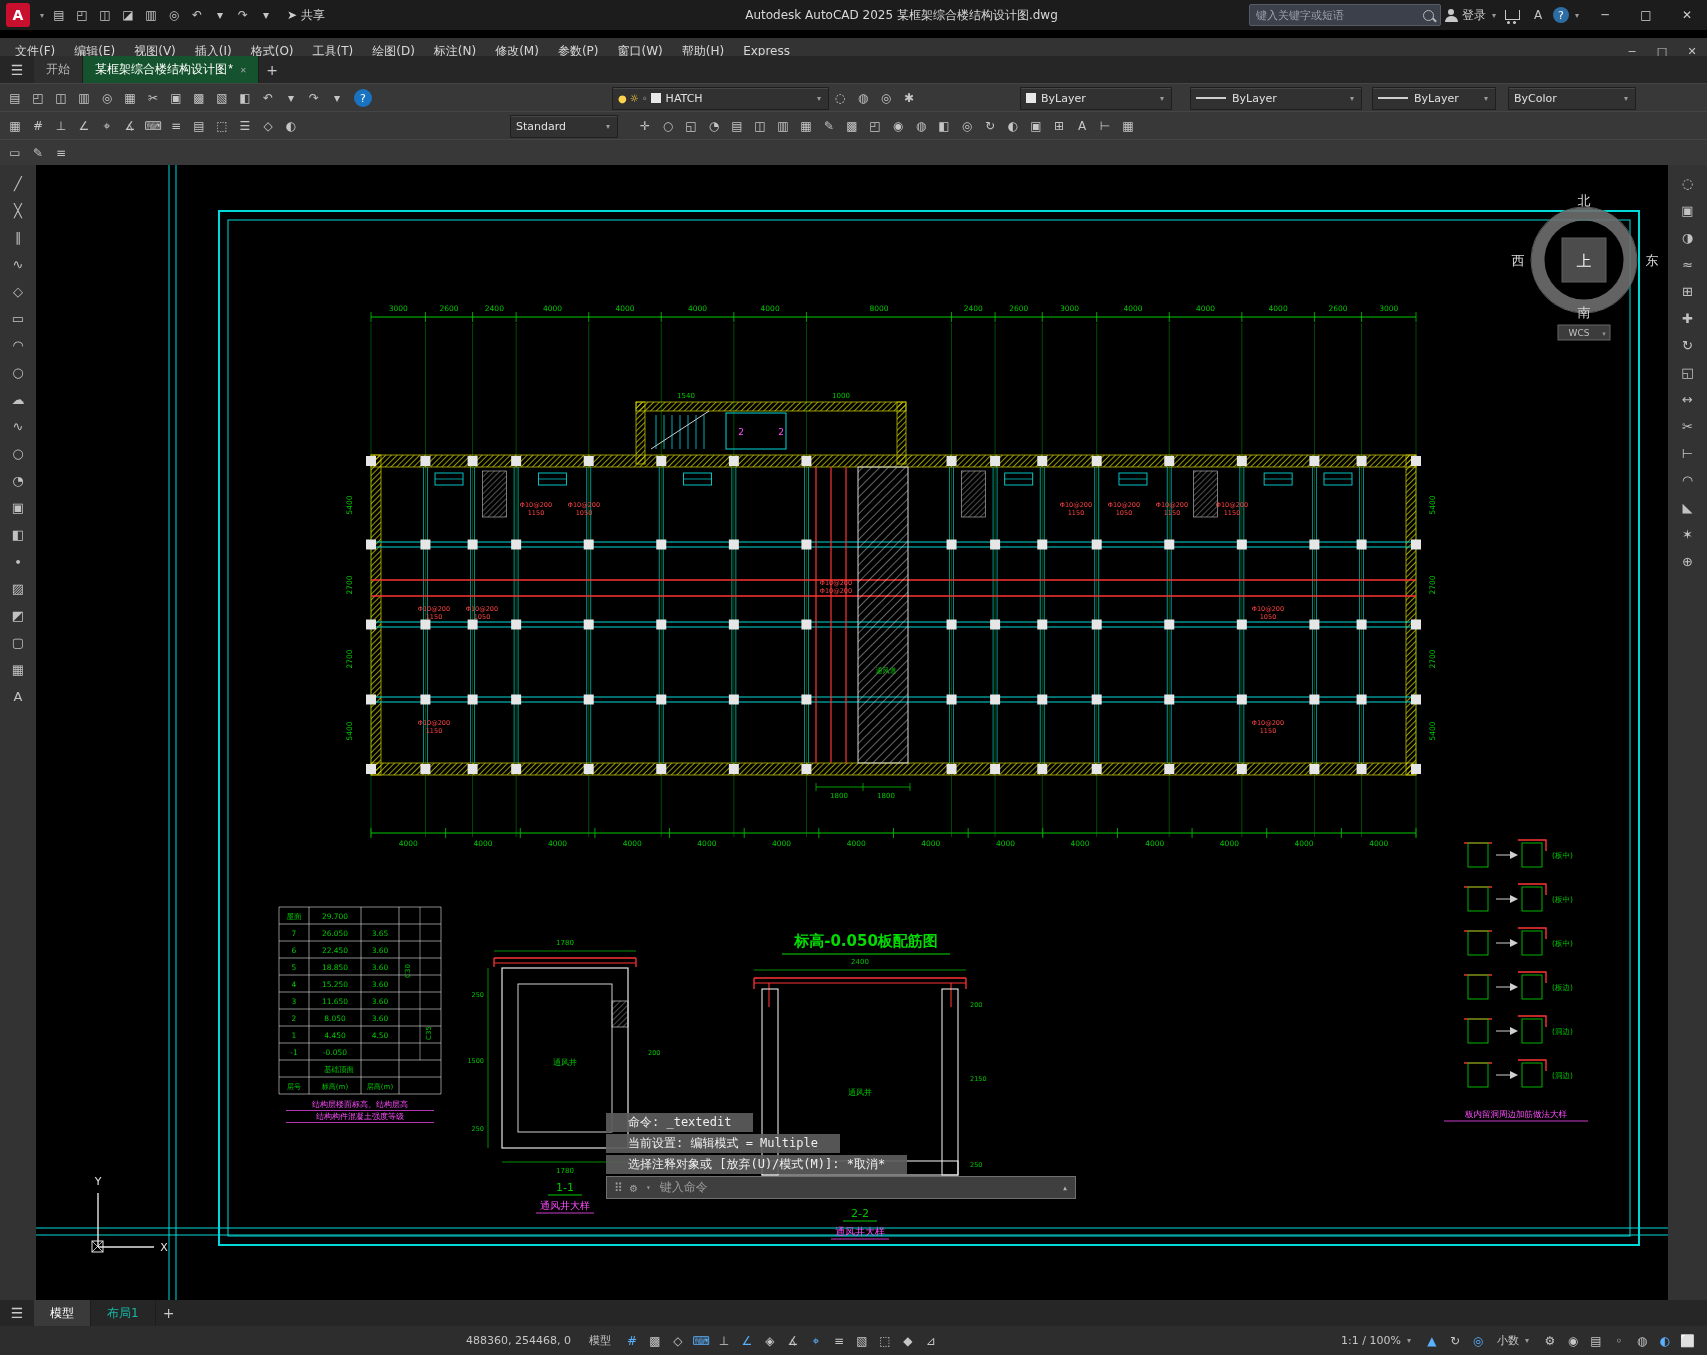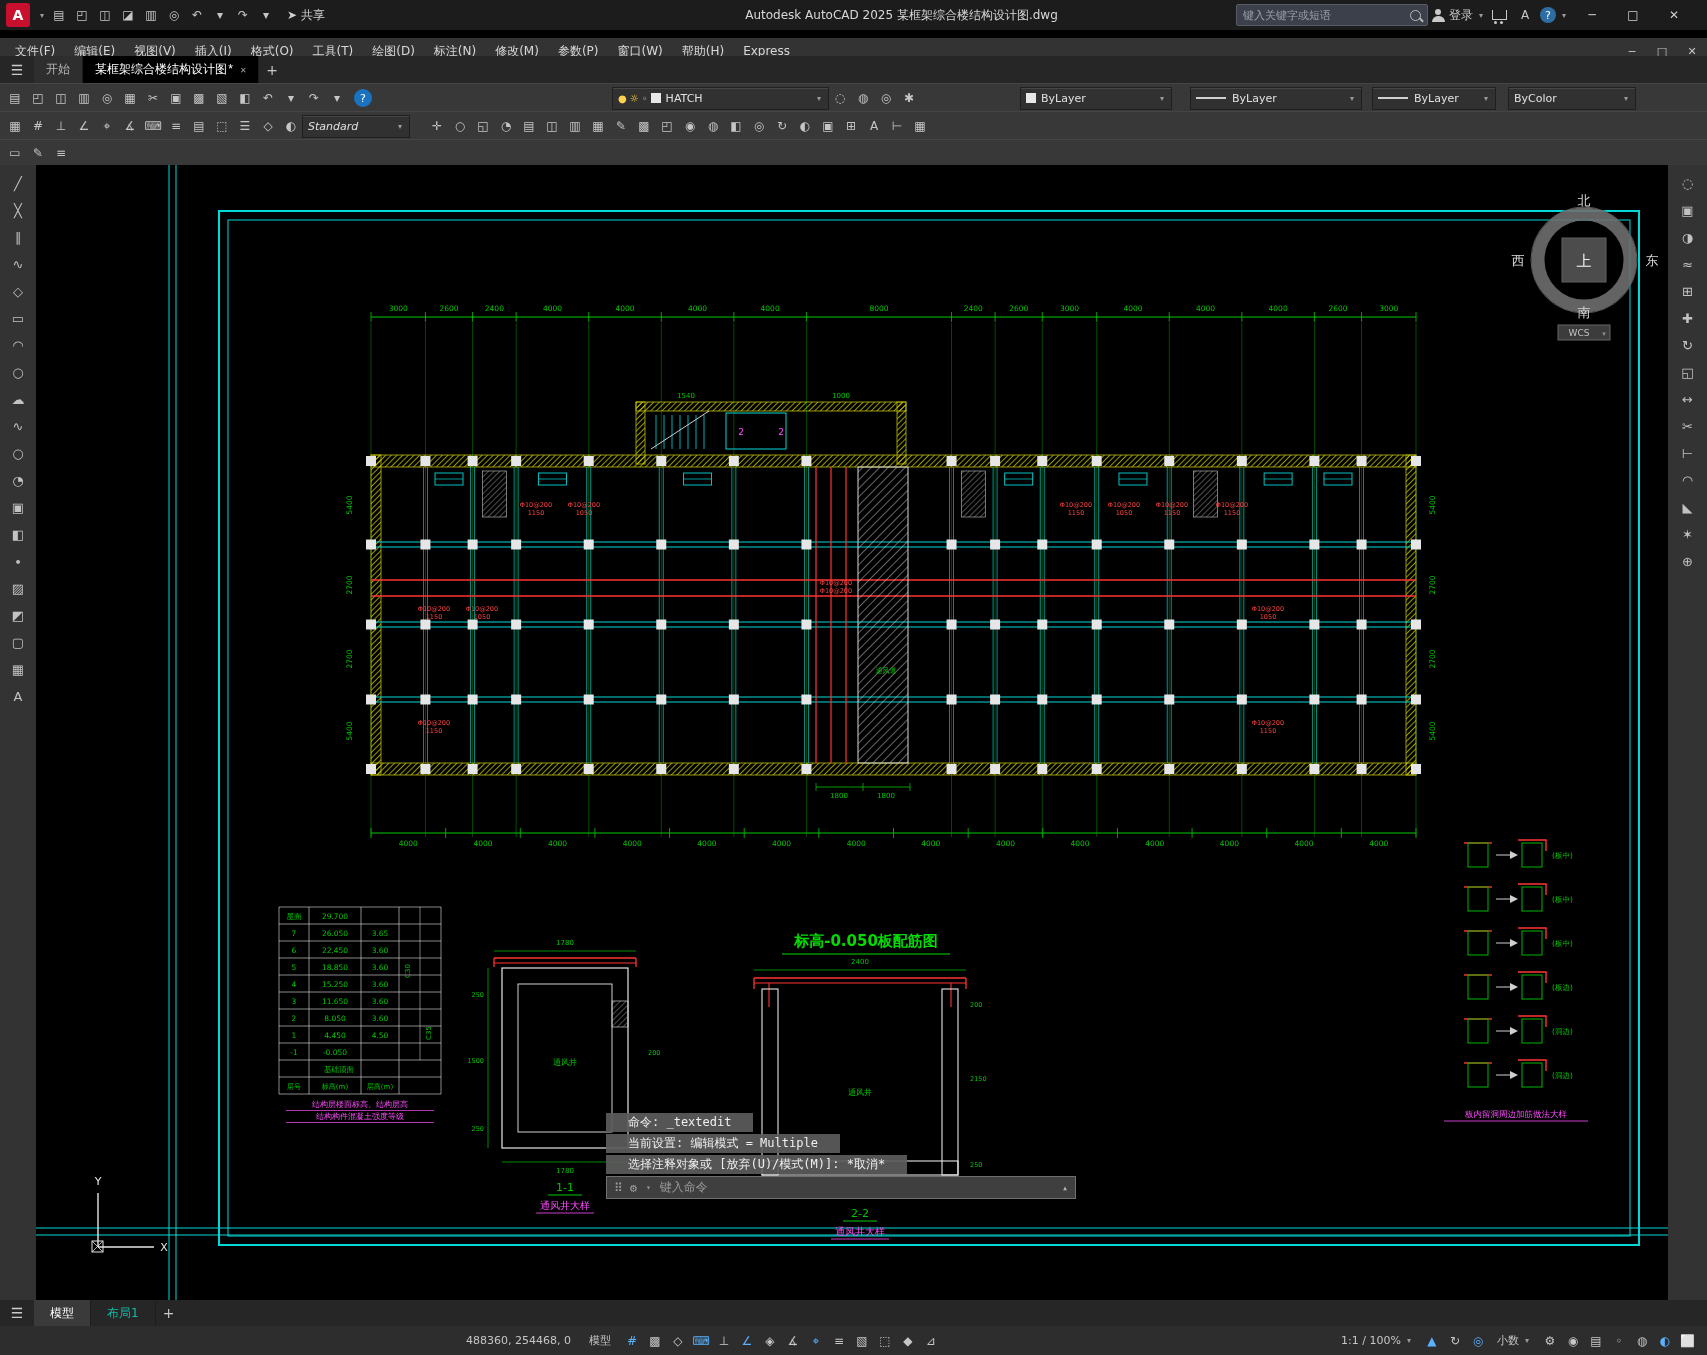--- a/index.html
+++ b/index.html
@@ -9,62 +9,62 @@
   .titlebar{position:absolute;left:0;top:0;right:0;height:30px;background:#1c1c1c;
             display:flex;align-items:center;gap:2px;}
   .applogo{width:24px;height:24px;margin:0 6px 0 6px;background:#c8102e;border-radius:3px;
            display:flex;align-items:center;justify-content:center;color:#fff;font-weight:bold;font-size:14px;}
   .chip{width:22px;height:22px;display:flex;align-items:center;justify-content:center;
         color:#c6c6c6;font-size:12px;border-radius:2px;flex:none;}
   .chip.act{color:#5ab1ff;}
   .caret{font-size:8px;color:#9a9a9a;margin:0 2px;}
   .share{display:flex;align-items:center;gap:4px;margin-left:8px;color:#d0d0d0;}
   .titlebar .title{position:absolute;left:50%;transform:translateX(-50%);color:#d8d8d8;font-size:12px;white-space:nowrap;margin-left:48px;}
-  .tbright{margin-left:auto;display:flex;align-items:center;gap:4px;padding-right:13px;}
+  .tbright{margin-left:auto;display:flex;align-items:center;gap:4px;padding-right:0;}
   .searchbox{display:flex;align-items:center;justify-content:space-between;width:178px;height:20px;
              background:#3b404b;border:1px solid #565b66;border-radius:2px;padding:0 6px;color:#9aa0ab;font-size:11px;}
   .mag{width:9px;height:9px;border:1.5px solid #b9b9b9;border-radius:50%;position:relative;flex:none;}
   .mag:after{content:"";position:absolute;width:5px;height:1.5px;background:#b9b9b9;right:-4px;bottom:-1px;transform:rotate(45deg);}
   .person{width:13px;height:13px;position:relative;flex:none;}
   .person:before{content:"";position:absolute;left:3.5px;top:0;width:6px;height:6px;border-radius:50%;background:#c9c9c9;}
   .person:after{content:"";position:absolute;left:0;bottom:0;width:13px;height:6px;border-radius:6px 6px 0 0;background:#c9c9c9;}
   .cart{width:13px;height:9px;border:1.3px solid #c9c9c9;border-top:0;position:relative;margin:0 3px;flex:none;}
   .cart:after{content:"";position:absolute;left:1px;bottom:-5px;width:3px;height:3px;border-radius:50%;
               background:#c9c9c9;box-shadow:6px 0 0 #c9c9c9;}
   .round{background:#2d6da3;border-radius:50%;color:#fff;width:16px;height:16px;font-size:11px;}
   .winbtn{width:40px;height:30px;display:flex;align-items:center;justify-content:center;color:#cfcfcf;font-size:12px;}
   .menubar{position:absolute;left:0;top:38px;right:0;height:26px;background:#333;display:flex;align-items:center;padding-left:6px;}
   .menu-item{padding:0 9px;height:100%;display:flex;align-items:center;color:#d8d8d8;font-size:12px;}
   .menuwin{margin-left:auto;display:flex;}
   .menuwin .chip{width:30px;height:24px;font-size:11px;}
   .doctabs{position:absolute;left:0;top:56px;right:0;height:27px;background:#262626;display:flex;align-items:stretch;}
   .burger{width:34px;display:flex;align-items:center;justify-content:center;color:#c9c9c9;font-size:14px;}
   .tab{display:flex;align-items:center;gap:6px;padding:0 12px;background:#2e2e2e;color:#b5b5b5;
        border-right:1px solid #1d1d1d;font-size:12px;font-family:Liberation Mono, monospace;}
-  .tab.active{background:#000000;color:#fff;}
+  .tab.active{background:#14532d;color:#fff;}
   .tab .x{font-size:10px;color:#a0a0a0;}
   .plusbtn{width:26px;display:flex;align-items:center;justify-content:center;color:#c9c9c9;font-size:14px;}
   .tbrow{position:absolute;left:0;right:0;background:#383838;border-top:1px solid #454545;
          border-bottom:1px solid #2a2a2a;display:flex;align-items:center;padding:0 4px;}
   .tb1{top:83px;height:28px;}
   .tb2{top:111px;height:28px;}
   .tb3{top:139px;height:26px;}
   .iconstrip{display:flex;align-items:center;gap:1px;}
   .combo{display:inline-flex;align-items:center;height:21px;background:#313131;border:1px solid #1f1f1f;
          box-shadow:inset 0 1px 0 #474747;color:#e0e0e0;font-size:11px;padding:0 5px;flex:none;}
   .combo .caret{margin-left:auto;}
   .combo .sw{width:10px;height:10px;background:#e8e8e8;margin-right:5px;flex:none;}
   .combo .ltline{width:30px;border-top:2px solid #cfcfcf;margin-right:6px;flex:none;}
   .mini{font-size:10px;margin-right:3px;flex:none;}
   .c-layer{width:205px;margin-left:240px;}
   .c-color{width:140px;margin-left:100px;}
   .c-ltype{width:160px;margin-left:18px;}
   .c-lwt{width:112px;margin-left:10px;}
   .c-pstyle{width:116px;margin-left:12px;}
-  .c-style{width:96px;font-style:italic;}
+  .c-style{width:96px;margin-left:208px;}
   .help{background:#1a73c0;border-radius:50%;color:#fff;width:18px;height:18px;font-size:11px;margin-left:6px;}
   
   .lpal{position:absolute;left:0;top:165px;width:36px;height:1135px;background:#333;
         display:flex;flex-direction:column;align-items:center;padding-top:6px;gap:3px;box-sizing:border-box;}
   .rpal{position:absolute;right:0;top:165px;width:39px;height:1135px;background:#333;
         display:flex;flex-direction:column;align-items:center;padding-top:6px;gap:3px;box-sizing:border-box;}
   .pchip{width:24px;height:24px;display:flex;align-items:center;justify-content:center;color:#c2c2c2;font-size:13px;}
   
   .canvas{position:absolute;left:36px;top:165px;width:1632px;height:1135px;background:#000;overflow:hidden;}
   .canvas svg{position:absolute;left:0;top:0;}

